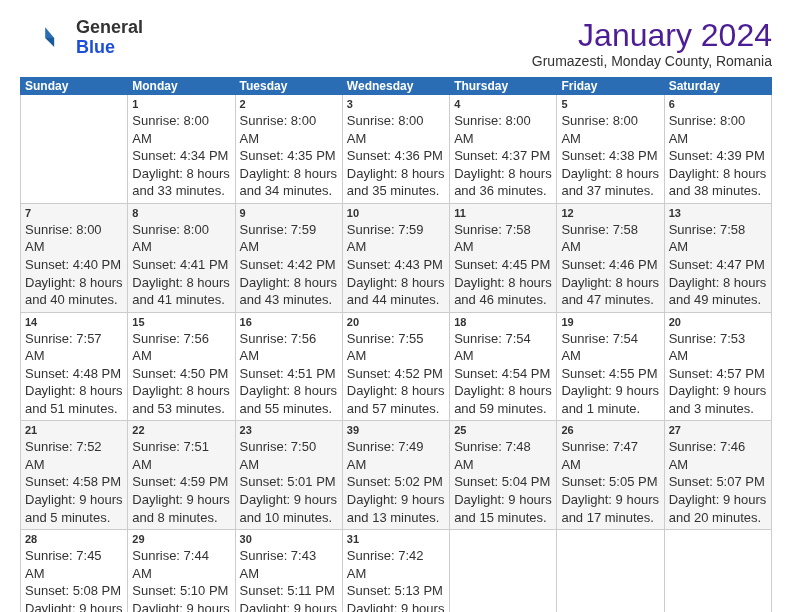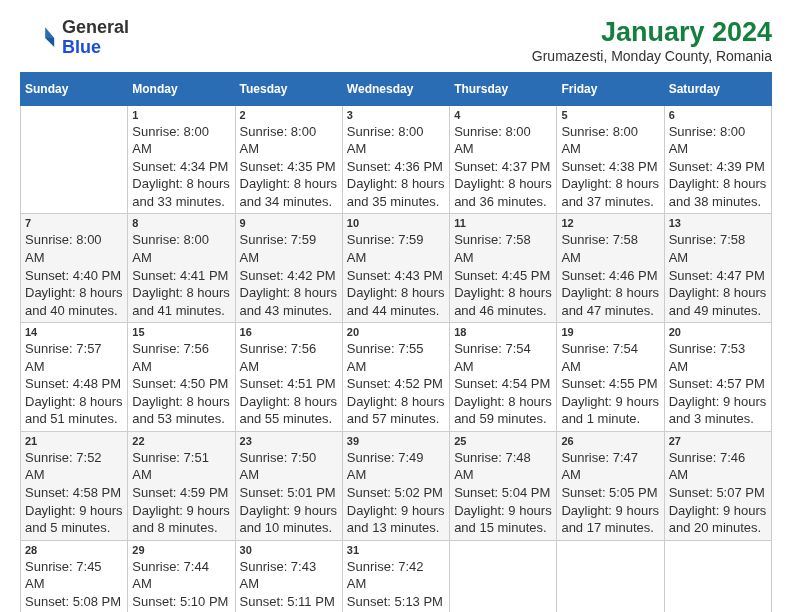--- a/index.html
+++ b/index.html
@@ -18,55 +18,55 @@
     }
     .header {
       display: flex;
       justify-content: space-between;
       align-items: flex-start;
       margin-bottom: 8px;
     }
     .logo {
       display: flex;
       align-items: center;
-      gap: 6px;
+      gap: 20px;
     }
     .logo-text {
       font-size: 18px;
       font-weight: bold;
       line-height: 1.1;
     }
     .logo-general { color: #333; }
     .logo-blue { color: #1d4ed8; }
     .logo-icon {
       width: 36px;
       height: 36px;
     }
     .title-block {
       text-align: right;
     }
     .calendar-title {
-      font-size: 27px;
-      font-weight: bold;
-      color: #15803d;
+      font-size: 32px;
+      font-weight: normal;
+      color: #4c1d95;
       line-height: 1.1;
     }
     .calendar-subtitle {
       font-size: 14px;
       color: #333;
     }
     table {
       width: 100%;
       border-collapse: collapse;
       font-size: 10px;
     }
     thead th {
       background-color: #2a6db5;
       color: #fff;
-      padding: 9px 4px;
+      padding: 1px 4px;
       text-align: left;
       font-size: 12px;
       font-weight: bold;
       border: 1px solid #2a6db5;
     }
     tbody td {
       border: 1px solid #ccc;
       vertical-align: top;
       padding: 3px 4px;
       width: 14.28%;

